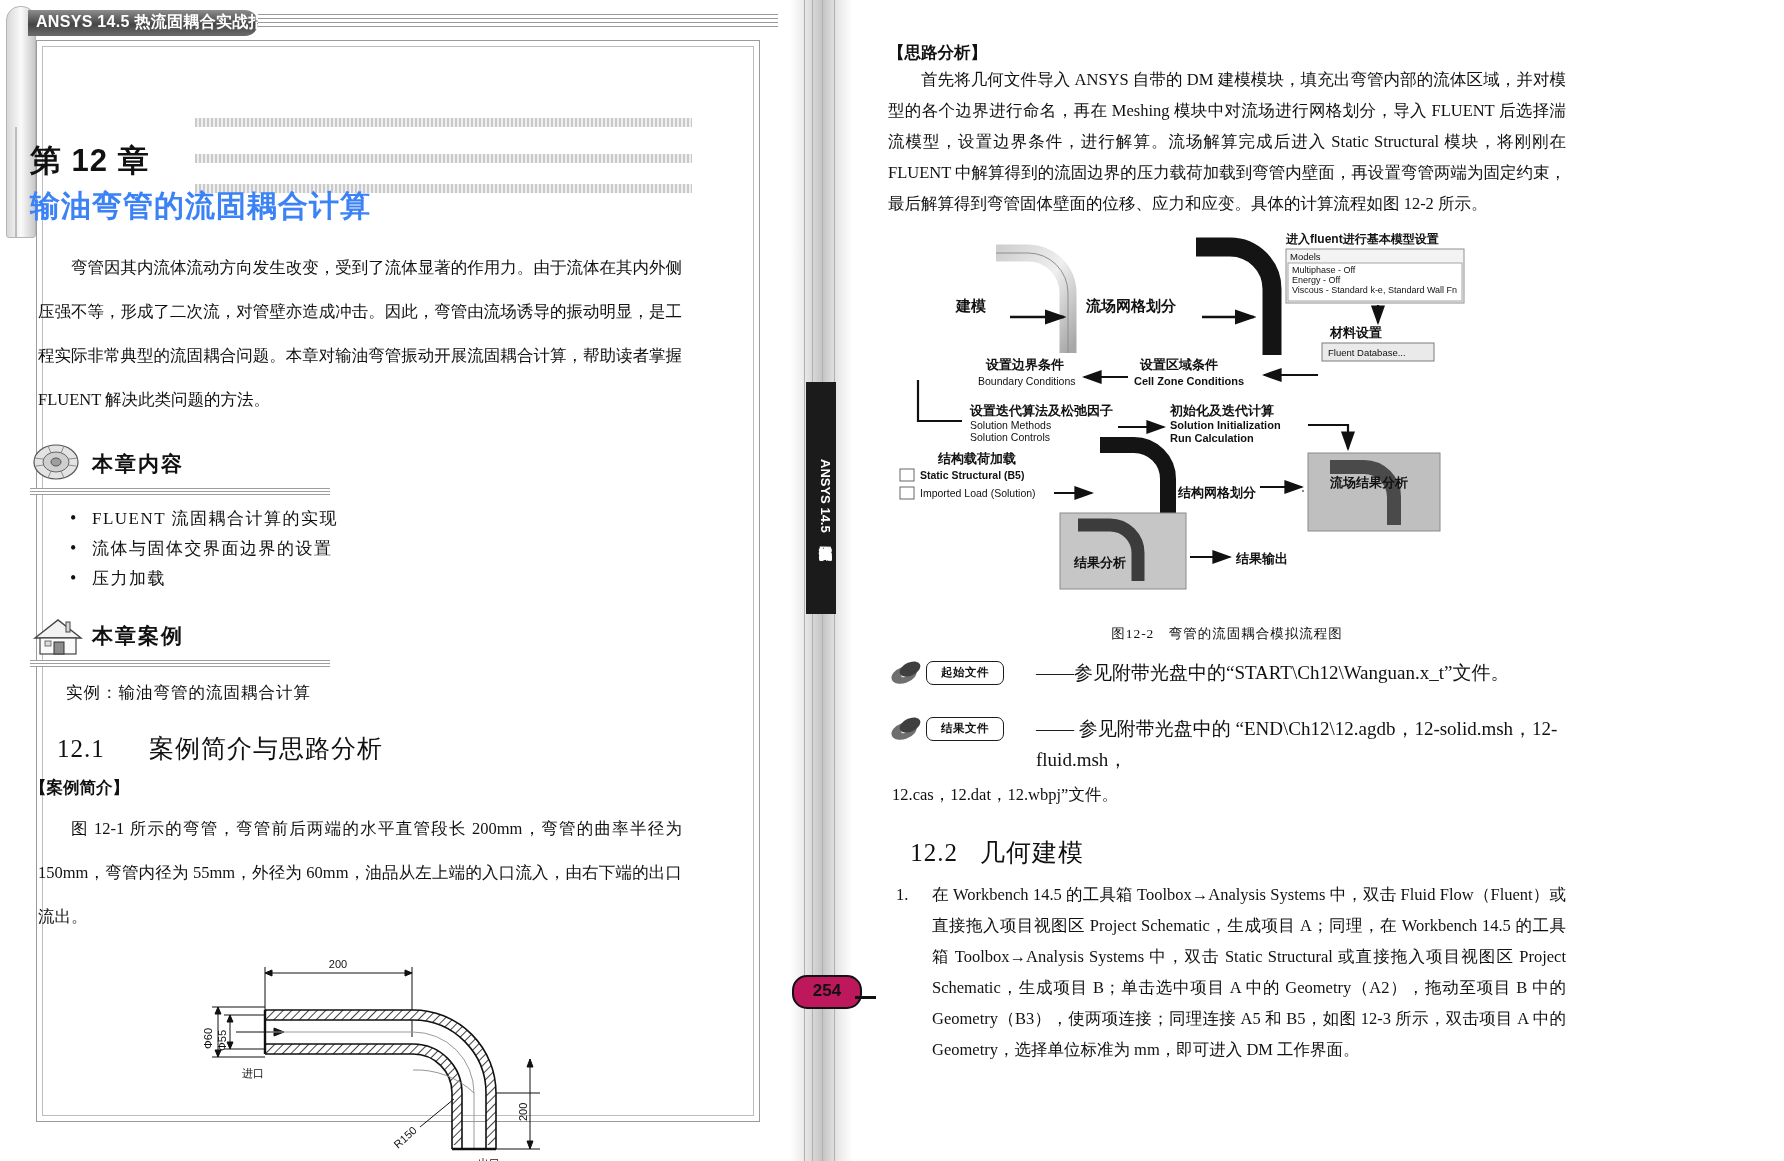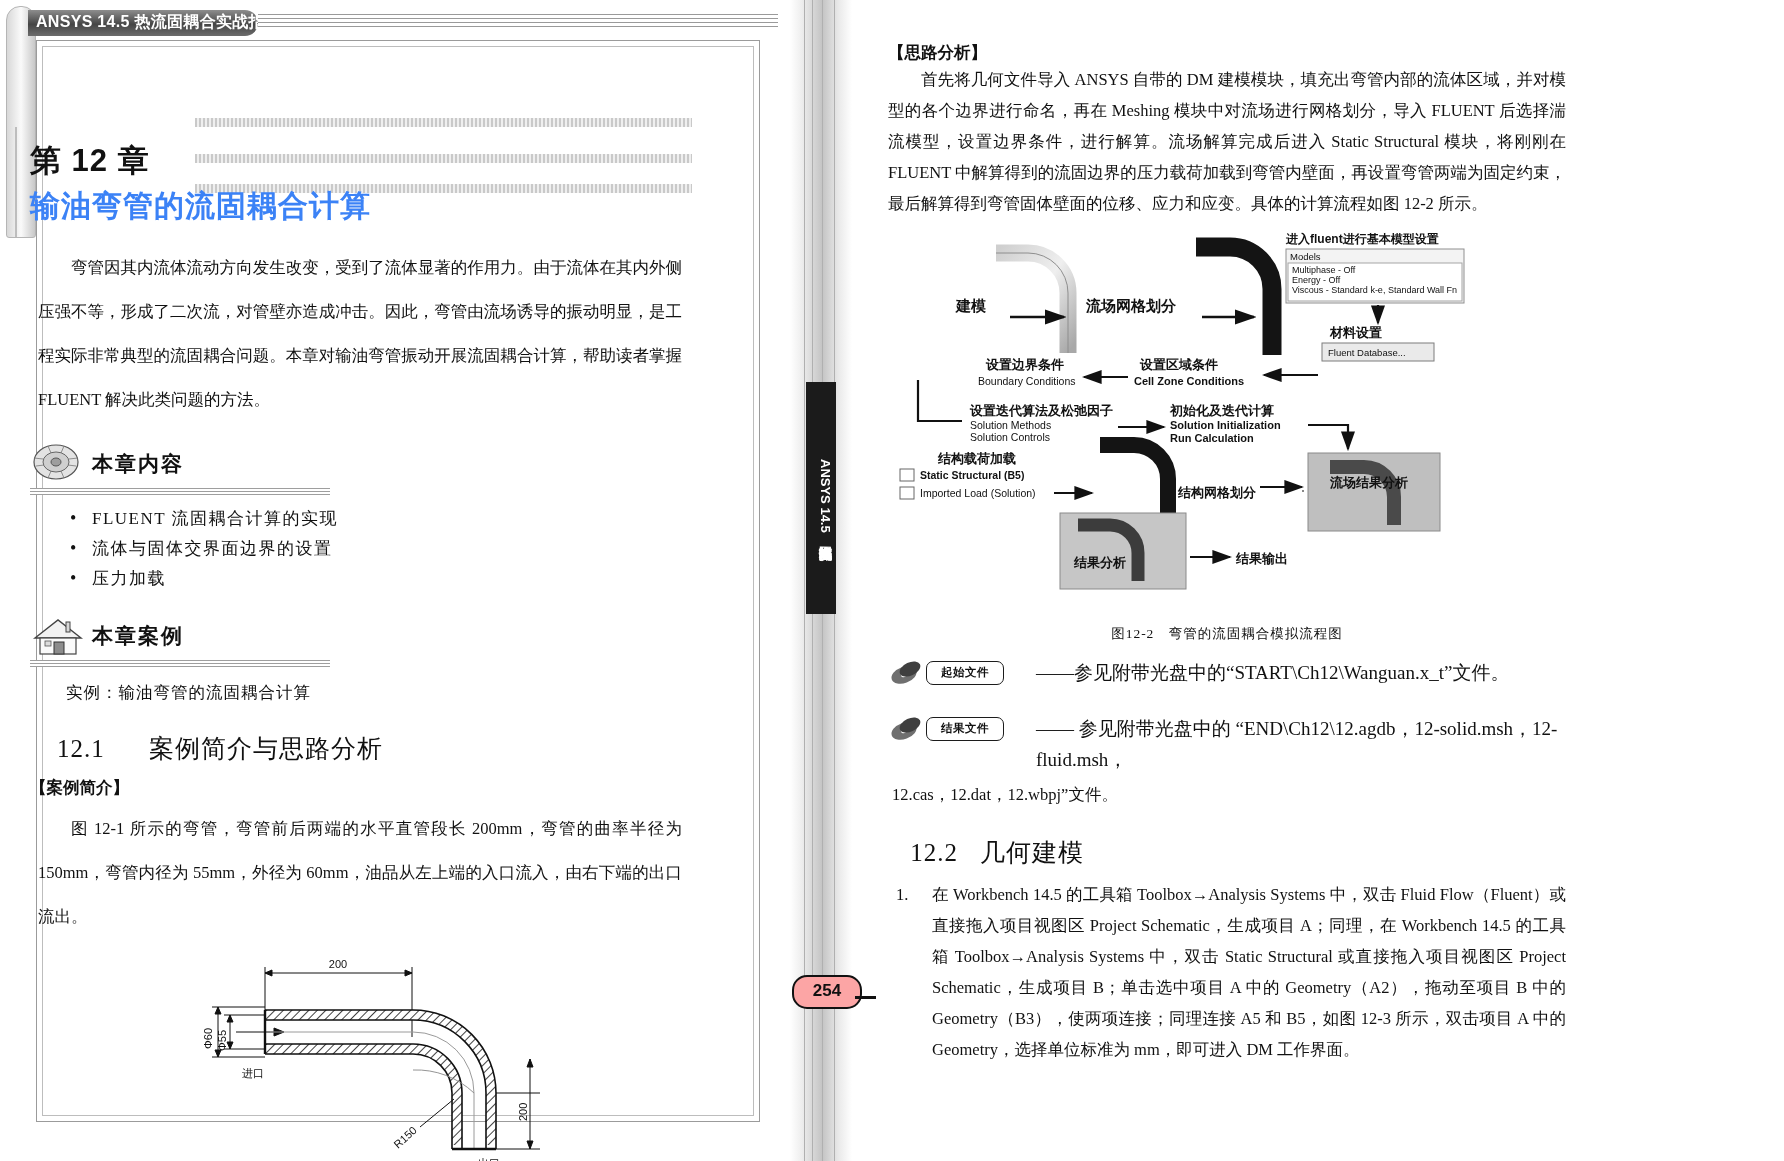--- a/index.html
+++ b/index.html
@@ -80,21 +80,21 @@
     background:linear-gradient(90deg,#ffffff,#ededed 20%,#c4c4c4 52%,#e9e9e9 78%,#ffffff);}
   .gutter i{position:absolute;top:0;bottom:0;width:1px;background:#b0b0b0;}
 
   .side-tab{position:absolute;left:806px;top:382px;width:30px;height:232px;background:#1b1b1b;}
   .side-tab span{position:absolute;left:3px;top:8px;width:24px;height:216px;color:#fff;
     font-size:13px;font-weight:bold;line-height:15px;text-align:center;
     font-family:"Liberation Sans","DejaVu Sans",sans-serif;
     writing-mode:vertical-rl;}
 
   .page-num{position:absolute;left:792px;top:975px;width:66px;height:30px;border:2px solid #111;
-    border-radius:15px;background:#fca5a5;text-align:center;line-height:27px;font-size:17px;font-weight:bold;
+    border-radius:15px;background:#be185d;text-align:center;line-height:27px;font-size:17px;font-weight:bold;
     font-family:"Liberation Sans","DejaVu Sans",sans-serif;}
   .page-rule{position:absolute;left:855px;top:996px;width:74px;height:3px;background:#111;}
 
   
   .right-page{position:absolute;left:876px;top:0;width:932px;height:1161px;background:#fff;}
   .rcontent{position:absolute;left:12px;top:30px;width:678px;}
   .rtext{font-size:16.5px;line-height:31px;text-align:justify;text-justify:inter-ideograph;margin:0;}
 
   .flow{position:relative;width:690px;height:390px;margin:6px 0 0 -10px;}
 

